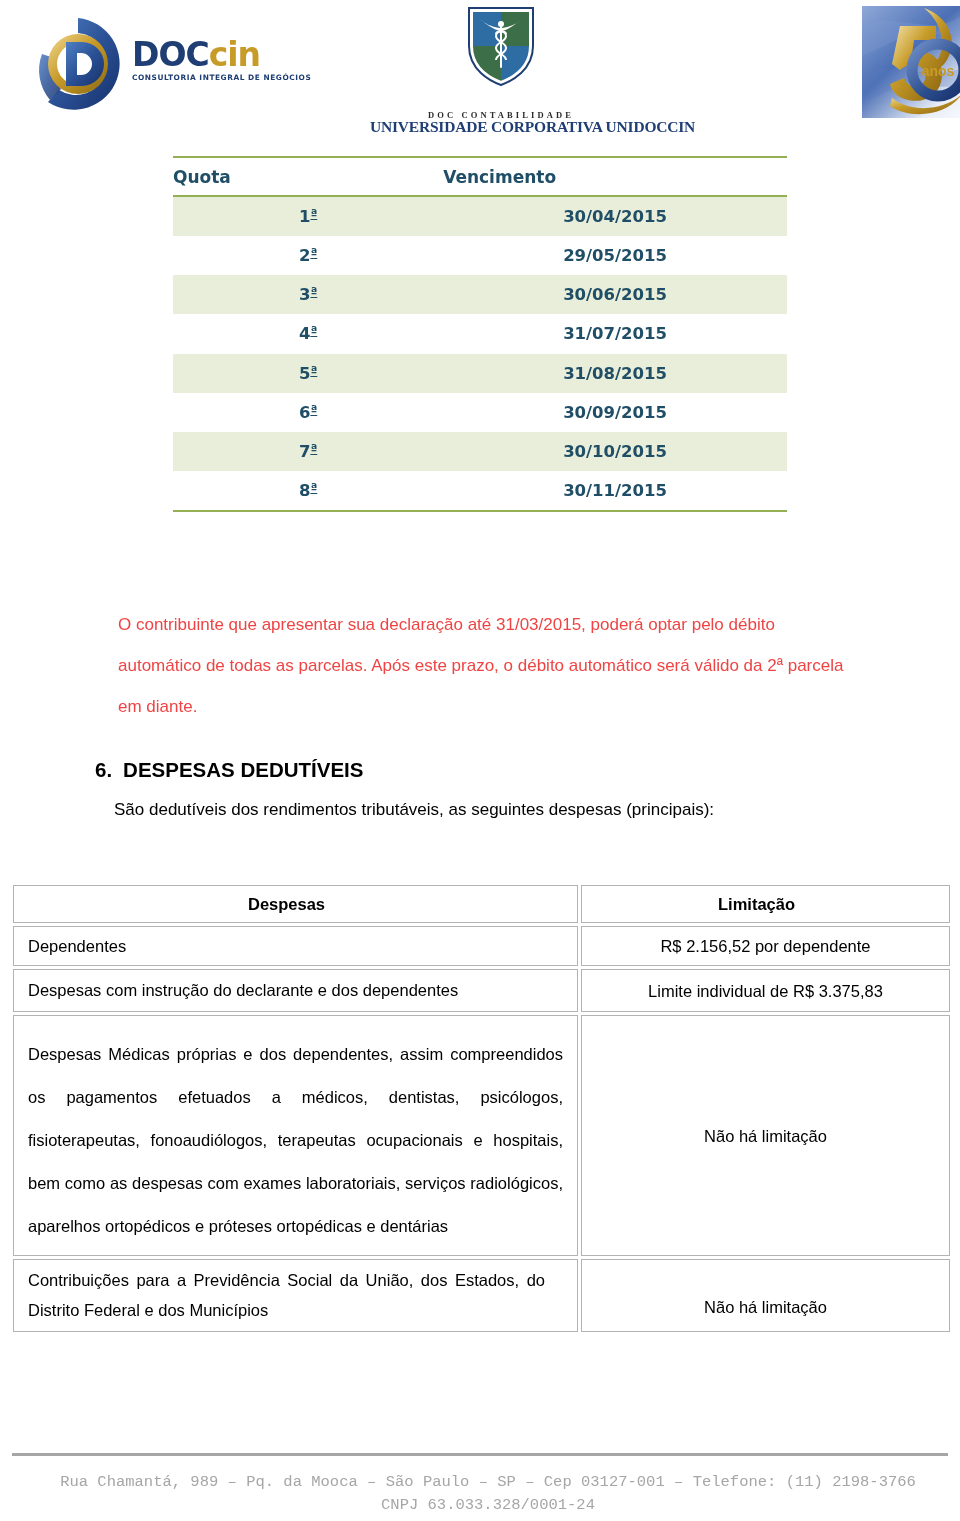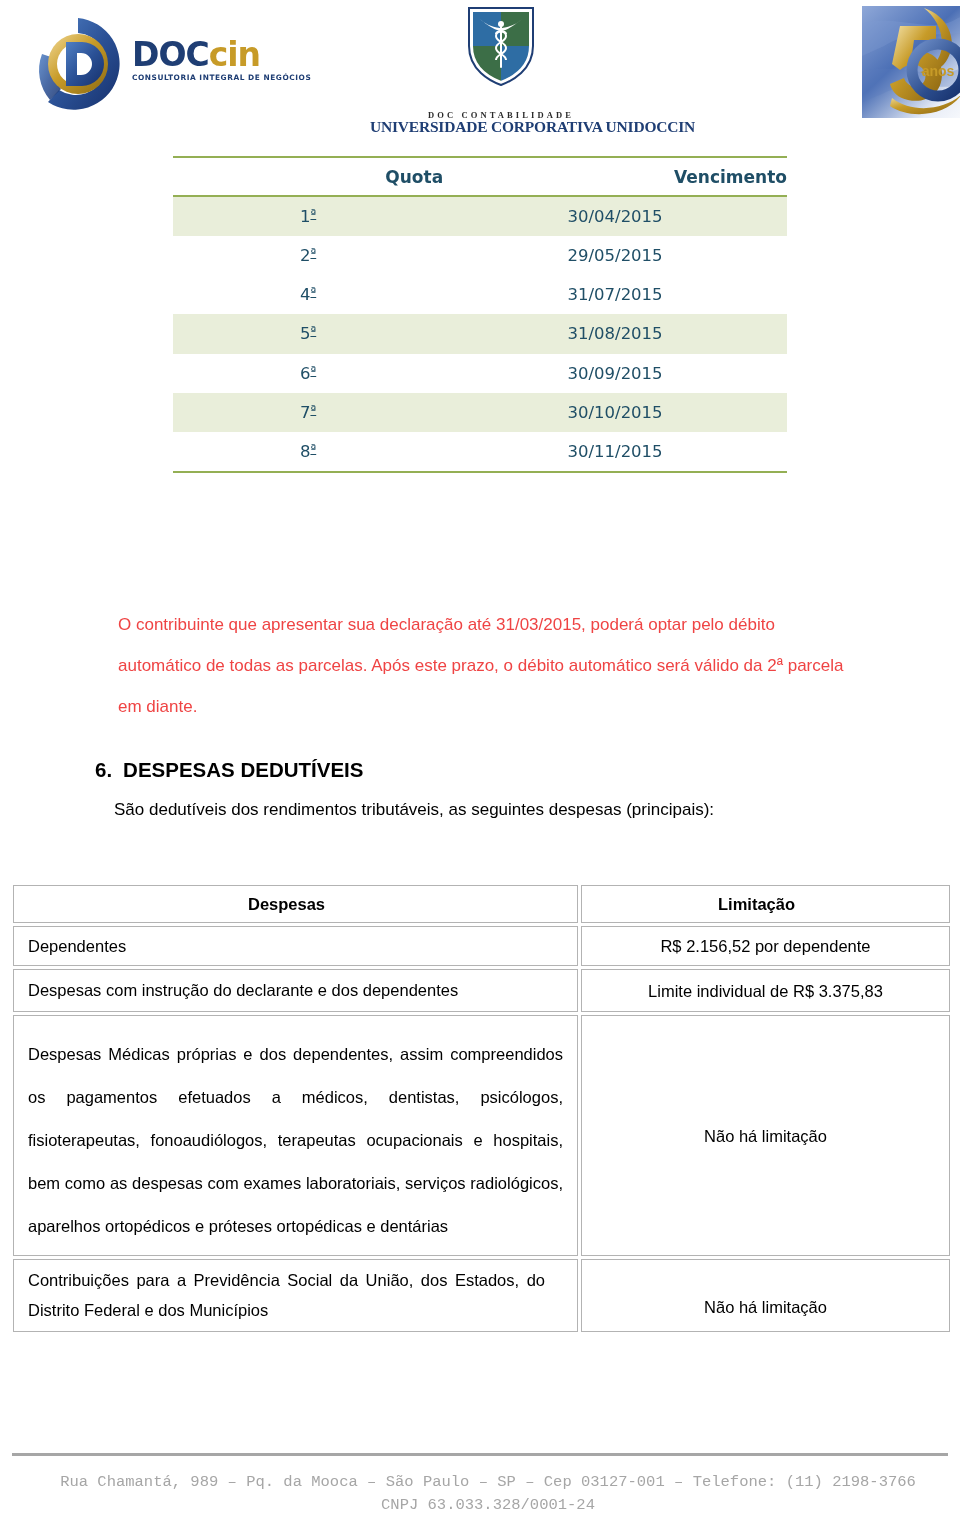--- a/index.html
+++ b/index.html
@@ -114,27 +114,27 @@
     border-collapse: collapse;
     font-family: "DejaVu Sans", sans-serif;
   }
   .quota-table thead th {
     font-size: 17px;
     font-weight: bold;
     color: #1F4E66;
     padding: 9px 0 8px 0;
     border-top: 2.5px solid #94AF54;
     border-bottom: 2px solid #94AF54;
-    text-align: right;
+    text-align: left;
   }
   .quota-table thead th.col-quota { width: 44%; }
   .quota-table thead th.col-venc  { width: 56%; }
   .quota-table tbody td {
     font-size: 16.5px;
-    font-weight: normal;
+    font-weight: bold;
     color: #1F4E66;
     padding: 10px 0 10px 0;
     text-align: center;
     border: none;
   }
   .quota-table tbody tr.shaded td { background: #E9EEDA; }
   .quota-table tbody tr.last-row td { border-bottom: 2.5px solid #94AF54; }
   .ord { font-size: 0.74em; vertical-align: 0.34em; text-decoration: underline; }
 
   
@@ -339,20 +339,24 @@
   </thead>
   <tbody>
     <tr class="shaded">
       <td><span>1</span><span class="ord">ª</span></td>
       <td>30/04/2015</td>
     </tr>
     <tr>
       <td><span>2</span><span class="ord">ª</span></td>
       <td>29/05/2015</td>
     </tr>
+    <tr class="shaded">
+      <td><span>3</span><span class="ord">ª</span></td>
+      <td>30/06/2015</td>
+    </tr>
     <tr>
       <td><span>4</span><span class="ord">ª</span></td>
       <td>31/07/2015</td>
     </tr>
     <tr class="shaded">
       <td><span>5</span><span class="ord">ª</span></td>
       <td>31/08/2015</td>
     </tr>
     <tr>
       <td><span>6</span><span class="ord">ª</span></td>

